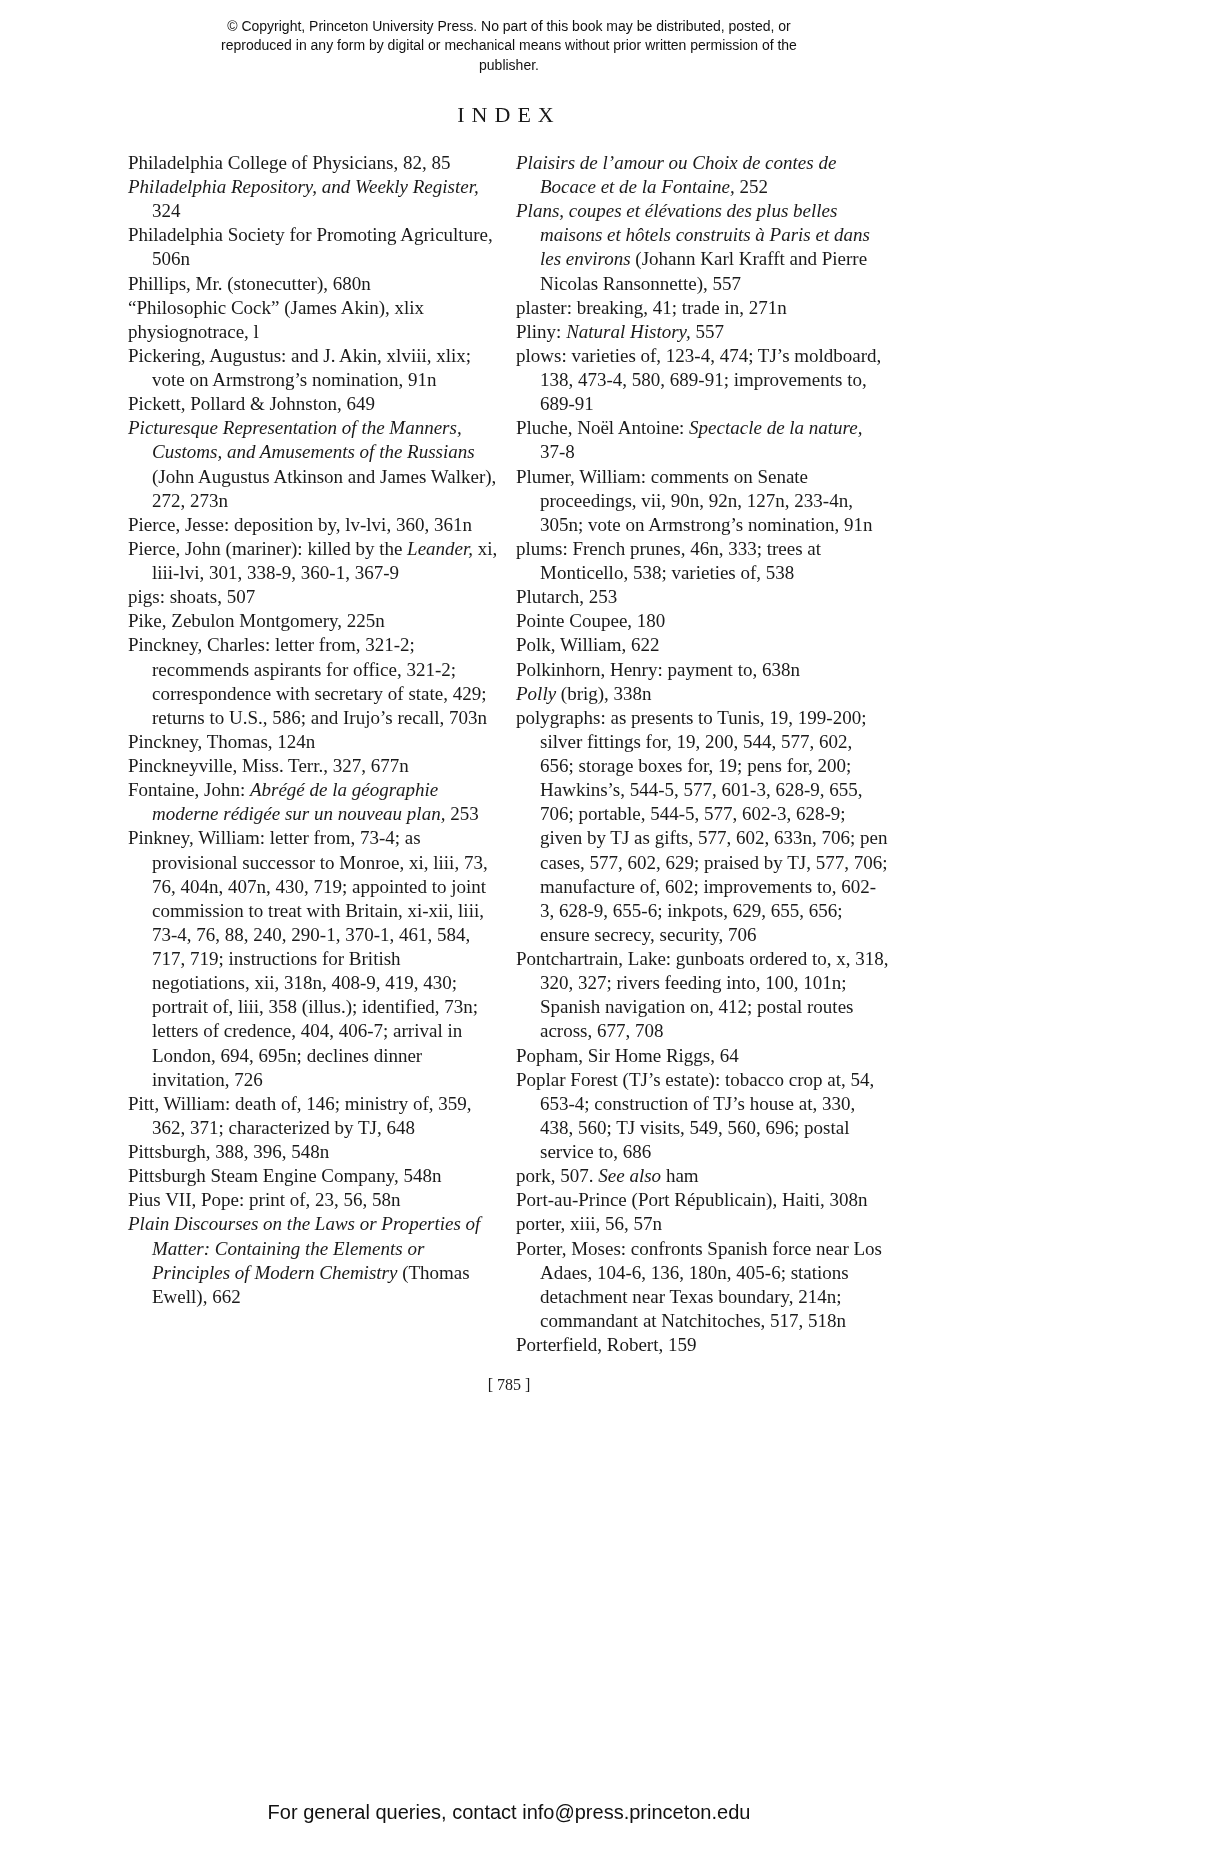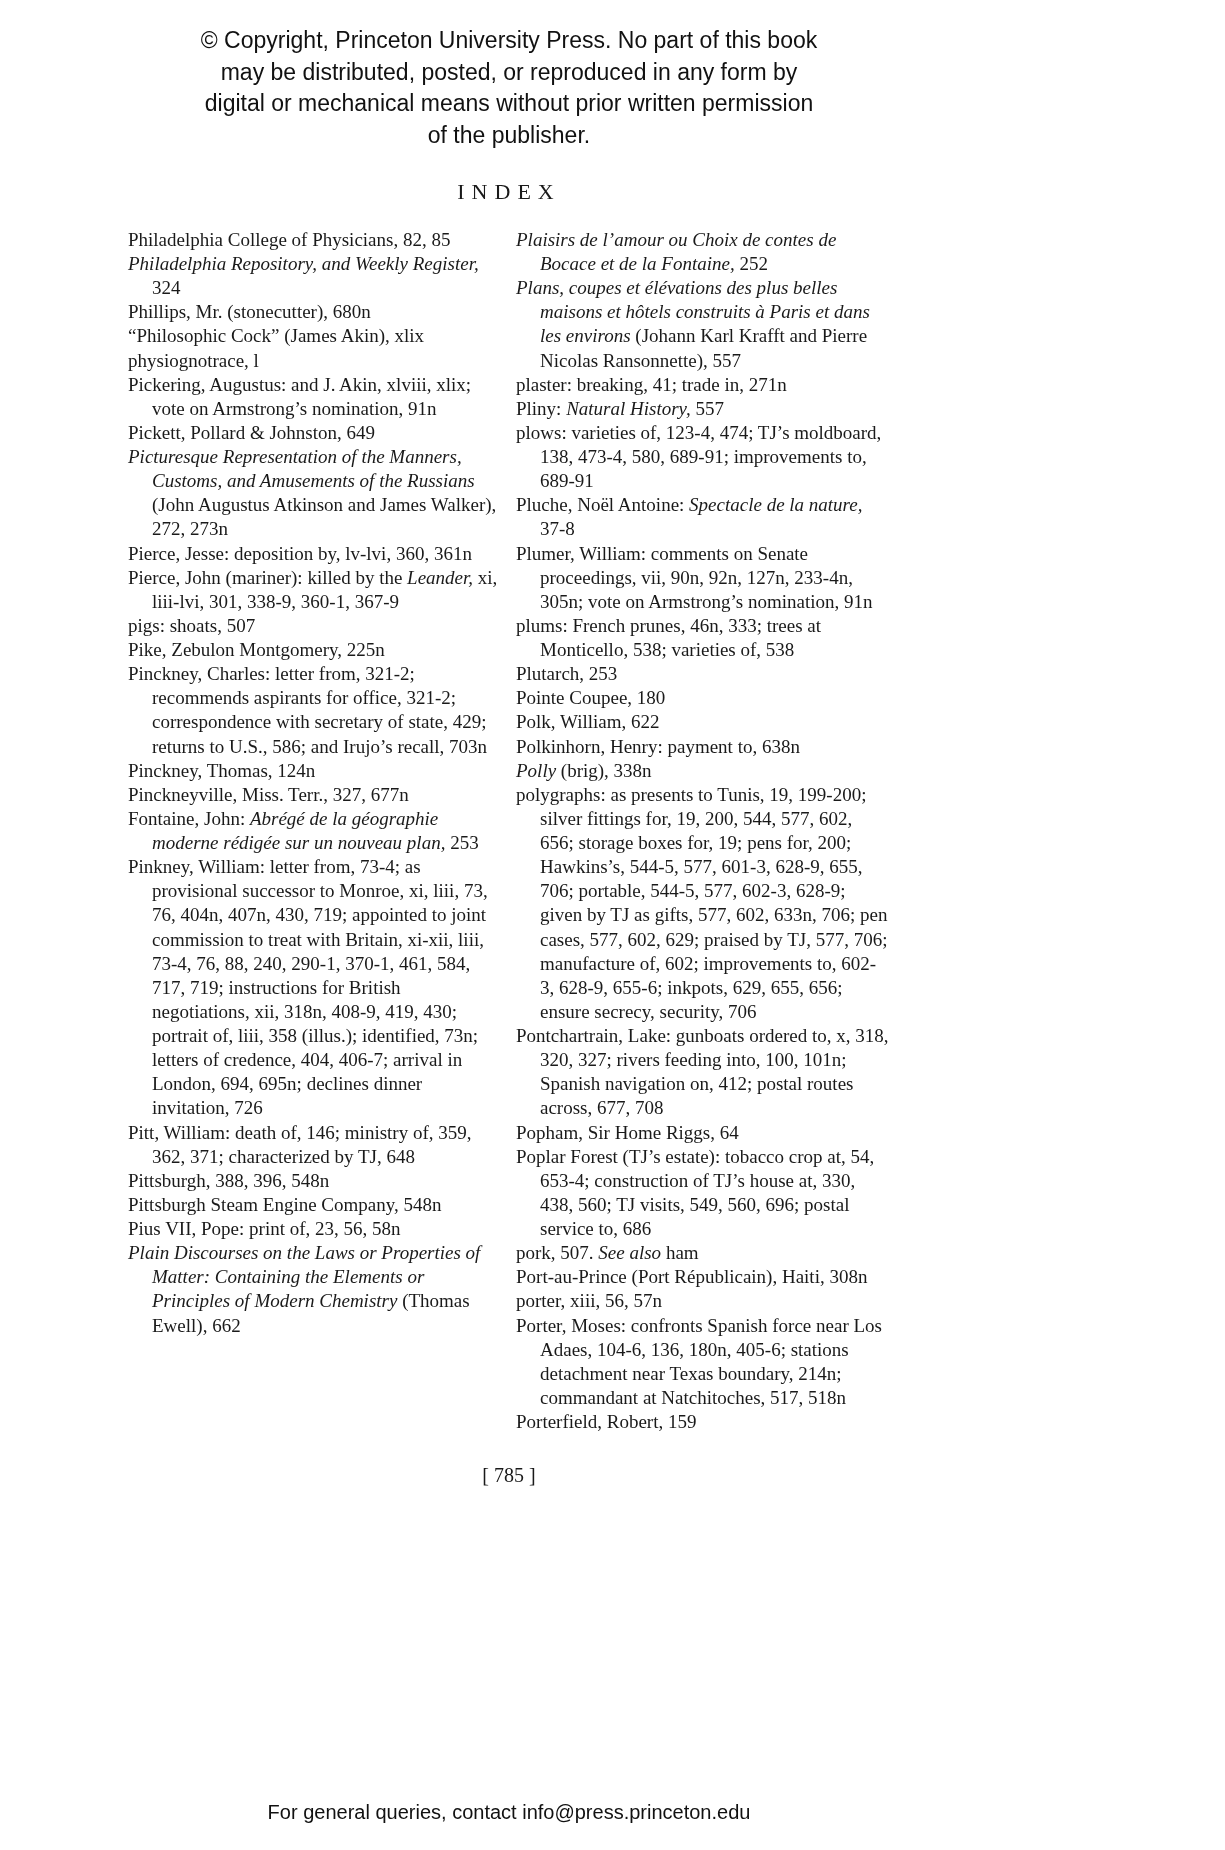--- a/index.html
+++ b/index.html
@@ -13,25 +13,25 @@
     overflow: hidden;
   }
   .content {
     position: absolute;
     left: 128px;
     top: 0;
     width: 762px;
   }
   .copyright {
     font-family: "Liberation Sans", sans-serif;
-    font-size: 23px;
+    font-size: 14px;
     line-height: 1.38;
     text-align: center;
     width: 620px;
-    margin: 25px auto 0 auto;
+    margin: 17px auto 0 auto;
     color: #111111;
   }
   .title {
     font-family: "Liberation Serif", serif;
     font-size: 22px;
     font-weight: 400;
     letter-spacing: 7px;
     text-align: center;
     margin: 27px 0 23px 0;
     color: #1a1a1a;
@@ -45,23 +45,23 @@
     color: #1a1a1a;
   }
   .col { flex: 1 1 0; min-width: 0; }
   .entry {
     padding-left: 24px;
     text-indent: -24px;
   }
   .it { font-style: italic; }
   .pagenum {
     font-family: "Liberation Serif", serif;
-    font-size: 20px;
+    font-size: 16px;
     text-align: center;
-    margin-top: 30px;
+    margin-top: 19px;
     color: #1a1a1a;
   }
   .footer {
     position: absolute;
     left: 128px;
     bottom: 26px;
     width: 762px;
     text-align: center;
     font-family: "Liberation Sans", sans-serif;
     font-size: 20px;
@@ -75,20 +75,21 @@
 <div class="page">
   <div class="content">
     <div class="copyright">© Copyright, Princeton University Press. No part of this book may be distributed, posted, or reproduced in any form by digital or mechanical means without prior written permission of the publisher.</div>
 
     <div class="title">INDEX</div>
 
     <div class="columns">
       <div class="col">
           <div class="entry"><span>Philadelphia College of Physicians, 82, 85</span></div>
           <div class="entry"><span class="it">Philadelphia Repository, and Weekly Register,</span><span> 324</span></div>
+          <div class="entry"><span>Philadelphia Society for Promoting Agriculture, 506n</span></div>
           <div class="entry"><span>Phillips, Mr. (stonecutter), 680n</span></div>
           <div class="entry"><span>“Philosophic Cock” (James Akin), xlix</span></div>
           <div class="entry"><span>physiognotrace, l</span></div>
           <div class="entry"><span>Pickering, Augustus: and J. Akin, xlviii, xlix; vote on Armstrong’s nomination, 91n</span></div>
           <div class="entry"><span>Pickett, Pollard &amp; Johnston, 649</span></div>
           <div class="entry"><span class="it">Picturesque Representation of the Manners, Customs, and Amusements of the Russians</span><span> (John Augustus Atkinson and James Walker), 272, 273n</span></div>
           <div class="entry"><span>Pierce, Jesse: deposition by, lv-lvi, 360, 361n</span></div>
           <div class="entry"><span>Pierce, John (mariner): killed by the </span><span class="it">Leander,</span><span> xi, liii-lvi, 301, 338-9, 360-1, 367-9</span></div>
           <div class="entry"><span>pigs: shoats, 507</span></div>
           <div class="entry"><span>Pike, Zebulon Montgomery, 225n</span></div>

